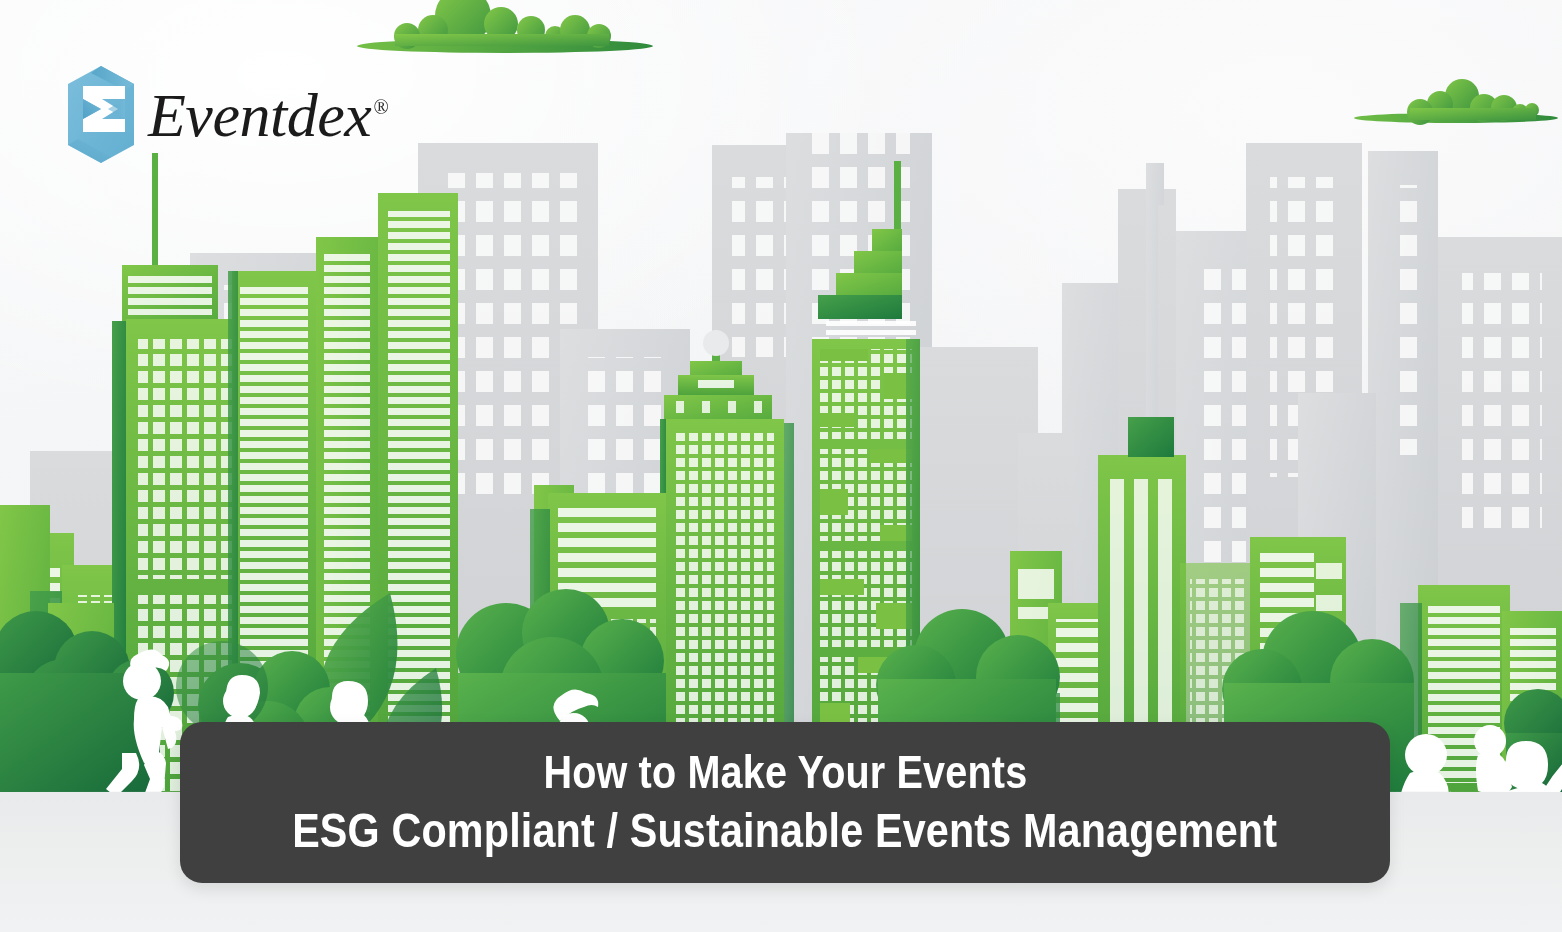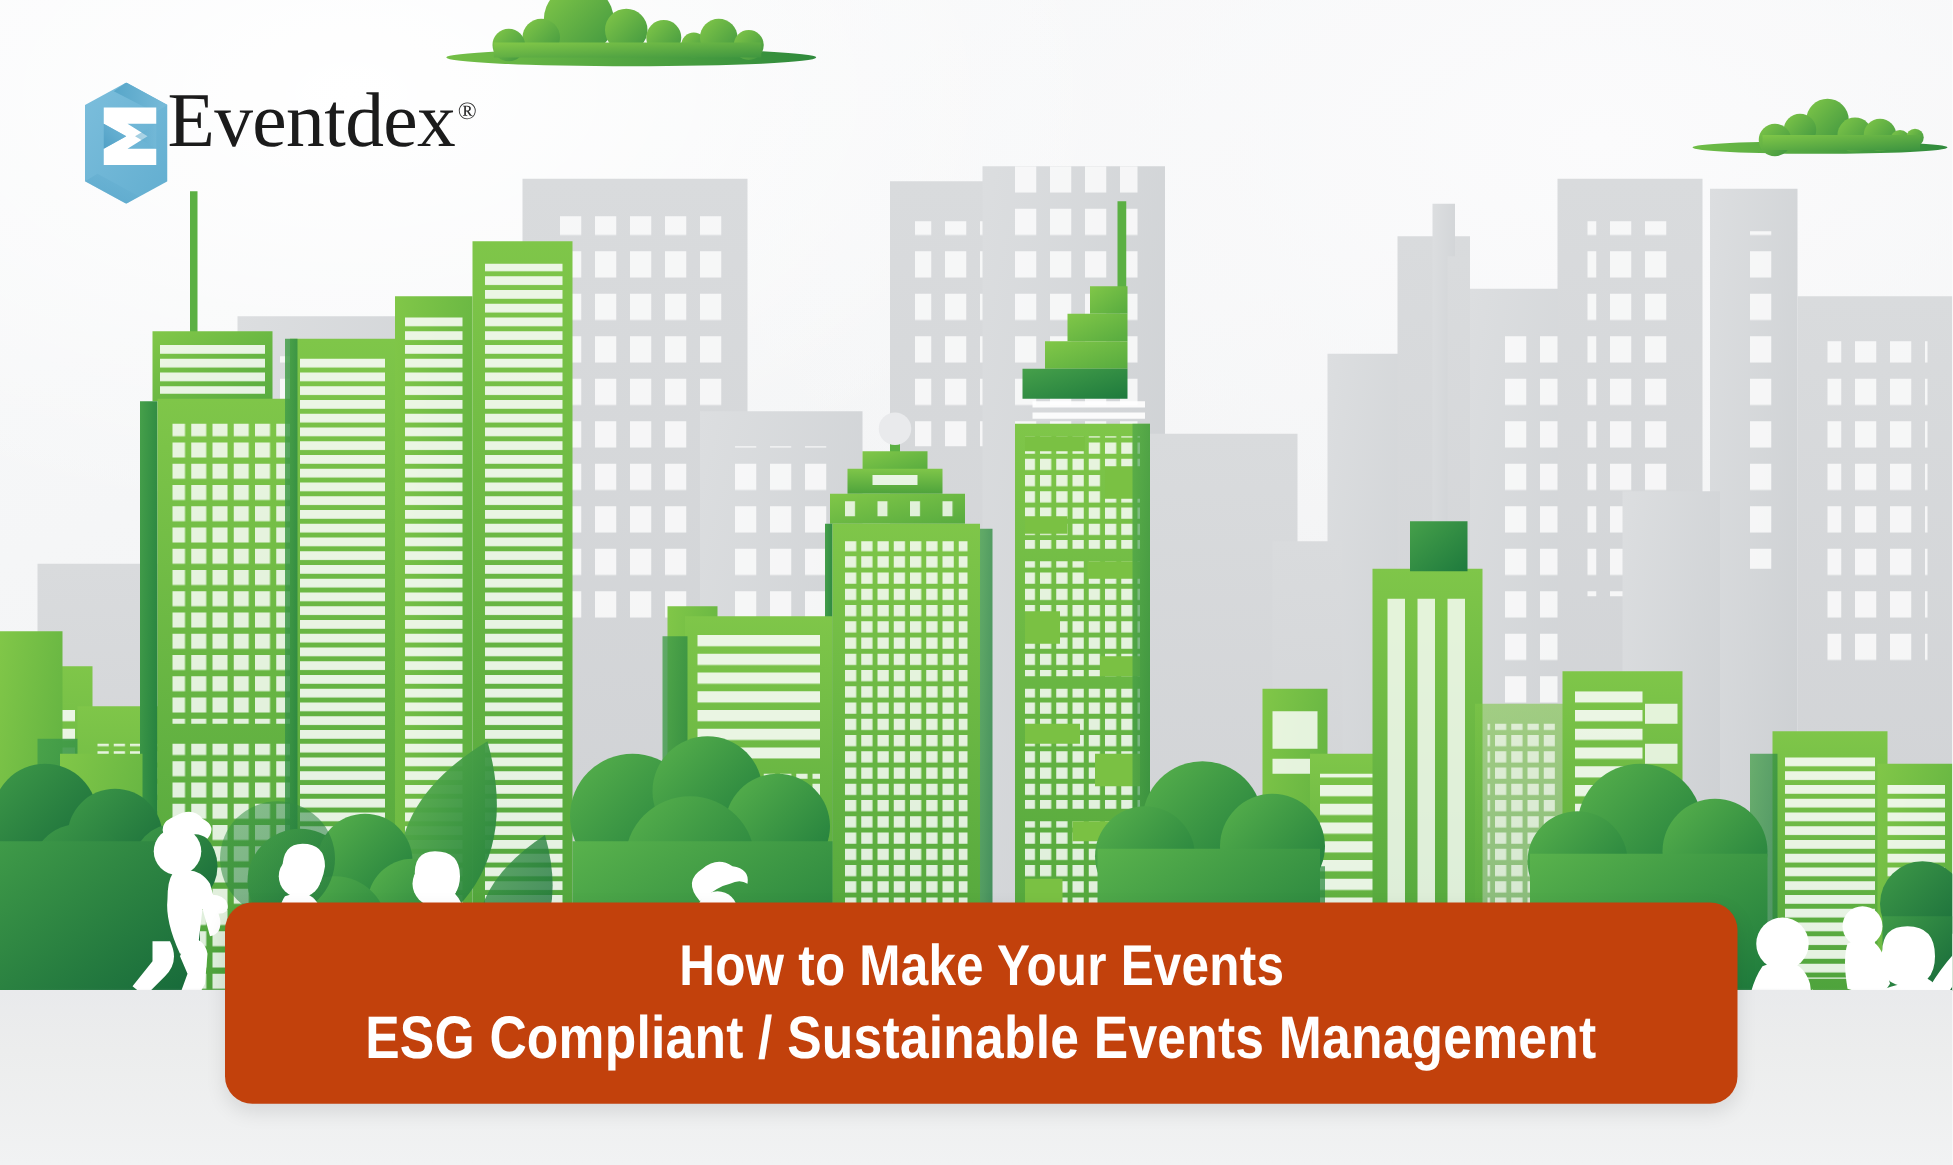--- a/index.html
+++ b/index.html
@@ -22,21 +22,21 @@
   .ground{
     position:absolute;left:0;bottom:0;width:1562px;height:140px;
     background:linear-gradient(180deg,#e9eaec 0%,#eceded 35%,#f1f2f3 100%);
   }
   .ground-line{
     position:absolute;left:0;bottom:139px;width:1562px;height:2px;
     background:linear-gradient(90deg,rgba(200,202,205,.0),rgba(190,193,197,.55),rgba(200,202,205,.0));
   }
 
   
-  .logo{position:absolute;left:68px;top:66px;display:flex;align-items:flex-start;gap:0;}
+  .logo{position:absolute;left:68px;top:66px;display:flex;align-items:center;gap:14px;font-style:italic;}
   .logo-mark{width:66px;height:97px;display:block;}
   .logo-text{
     font-family:"Liberation Serif",serif;
     font-size:62px;color:#1b1b1b;letter-spacing:-.5px;line-height:1;
     position:relative;white-space:nowrap;font-weight:400;
   }
   .logo-reg{
     font-family:"Liberation Serif",serif;
     font-size:20px;color:#2a2a2a;vertical-align:super;margin-left:2px;
   }
@@ -46,21 +46,21 @@
   .cloud-1{left:355px;top:-2px;}
   .cloud-2{left:1352px;top:78px;}
 
   
   .city{position:absolute;left:0;bottom:139px;width:1562px;height:660px;}
   .city svg{display:block;}
 
   
   .banner{
     position:absolute;left:180px;top:722px;width:1210px;height:161px;
-    background:#c2410c;border-radius:22px;
+    background:#404040;border-radius:22px;
     box-shadow:0 6px 16px rgba(0,0,0,.10);
     display:flex;flex-direction:column;align-items:center;justify-content:center;
   }
   .banner-line{
     color:#ffffff;text-align:center;white-space:nowrap;
     font-family:"Liberation Sans",sans-serif;font-weight:700;
     transform:scaleX(.86);transform-origin:center;
   }
   .banner-line-1{font-size:46px;line-height:1.08;letter-spacing:.2px;}
   .banner-line-2{font-size:48px;line-height:1.08;letter-spacing:.2px;margin-top:8px;}

